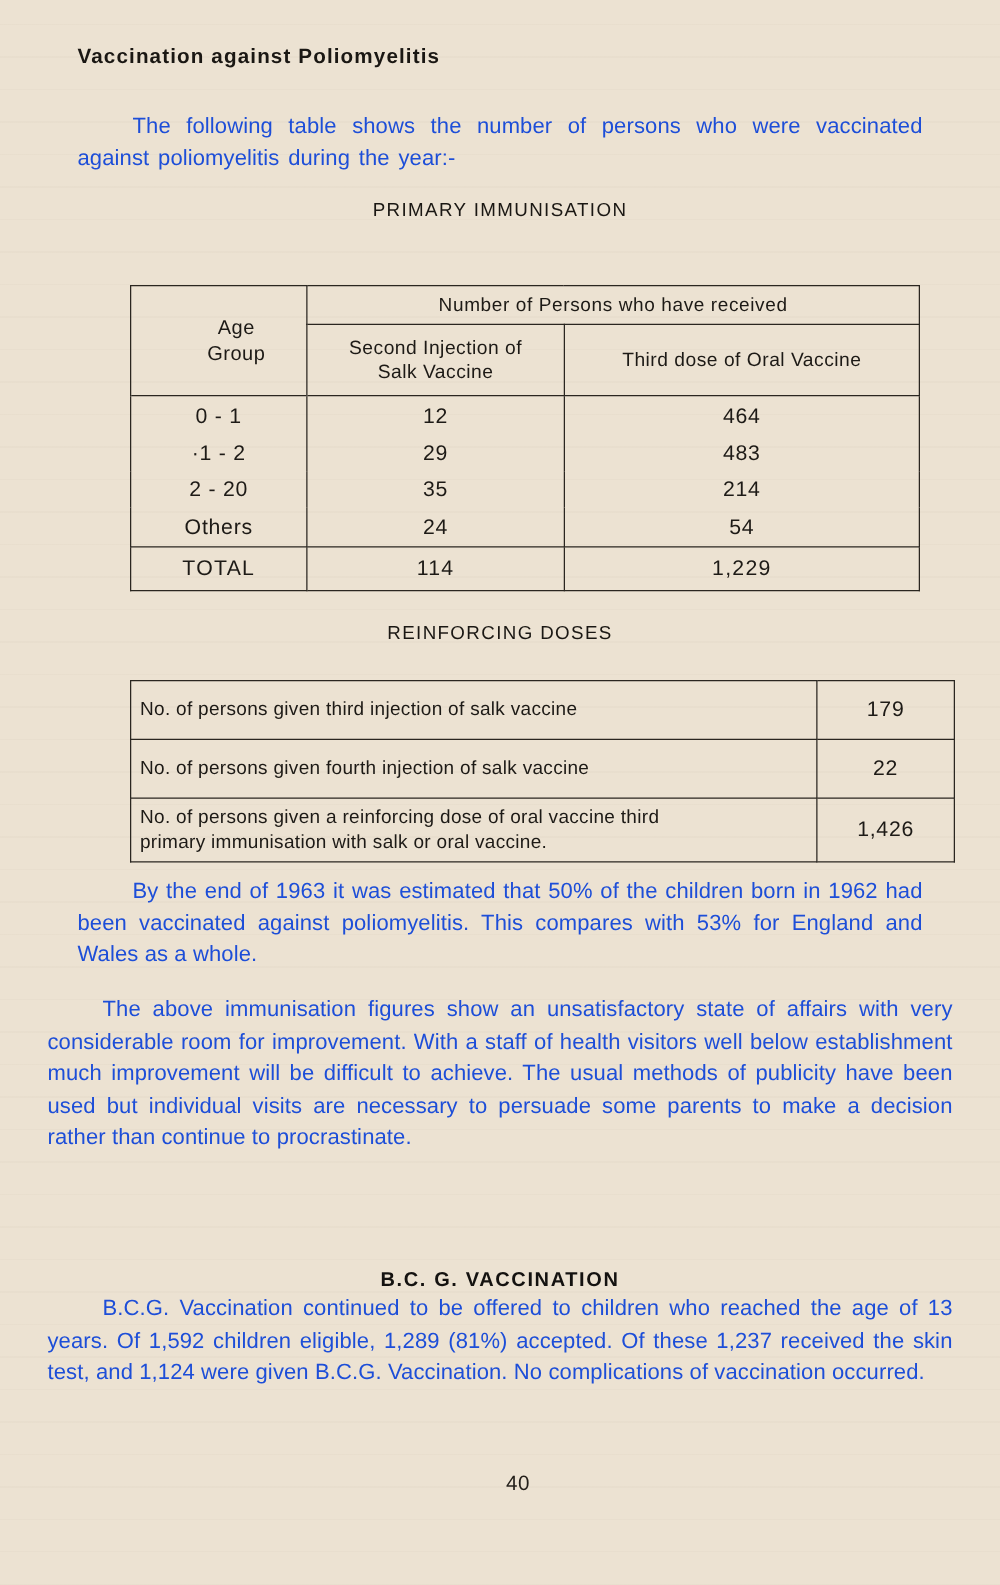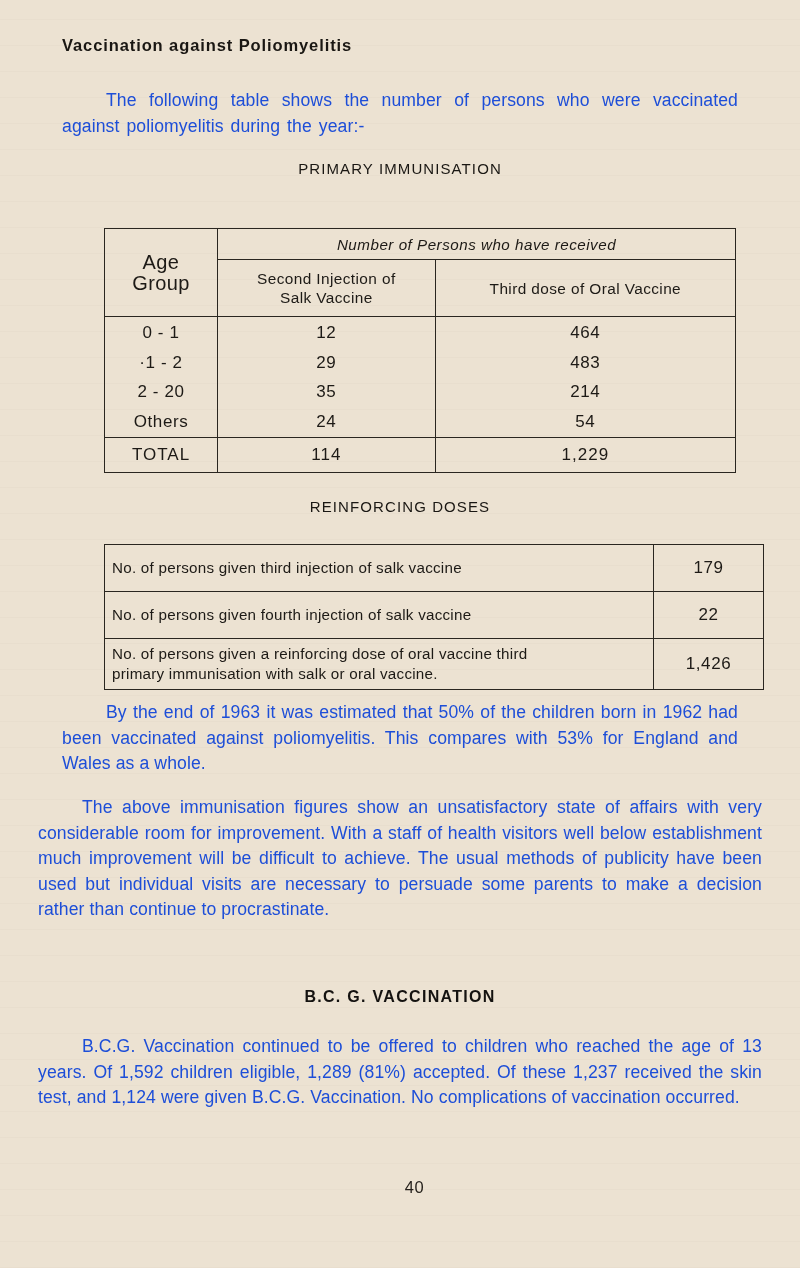--- a/index.html
+++ b/index.html
@@ -38,20 +38,21 @@
     font-size: 15px;
     letter-spacing: 1.1px;
     color: #1a1713;
   }
   .section-head {
     text-align: center;
     font-size: 16px;
     font-weight: bold;
     letter-spacing: 1.3px;
     color: #141210;
+    margin-top: 28px;
   }
 
   
   .para {
     position: absolute;
     font-size: 17.6px;
     line-height: 25.6px;
     text-align: justify;
     color: #1d4ed8;
     letter-spacing: 0.1px;
@@ -86,28 +87,28 @@
   }
   #primary-table th,
   #primary-table td {
     text-align: center;
   }
   #primary-table .spanhead {
     height: 30px;
     font-size: 15.2px;
     letter-spacing: 0.5px;
     border-bottom: 1.4px solid #2a2620;
-    font-style: italic;
   }
   #primary-table .agehead {
     width: 112px;
-    font-size: 20px;
+    font-size: 16px;
     line-height: 21px;
     letter-spacing: 0.4px;
     border-top: none;
+    padding-left: 28px;
   }
   #primary-table .colhead {
     height: 56px;
     font-size: 15.4px;
     line-height: 19px;
     letter-spacing: 0.4px;
   }
   #primary-table .corner-blank {
     border-bottom: none;
     border-top: 1.6px solid #2a2620;

